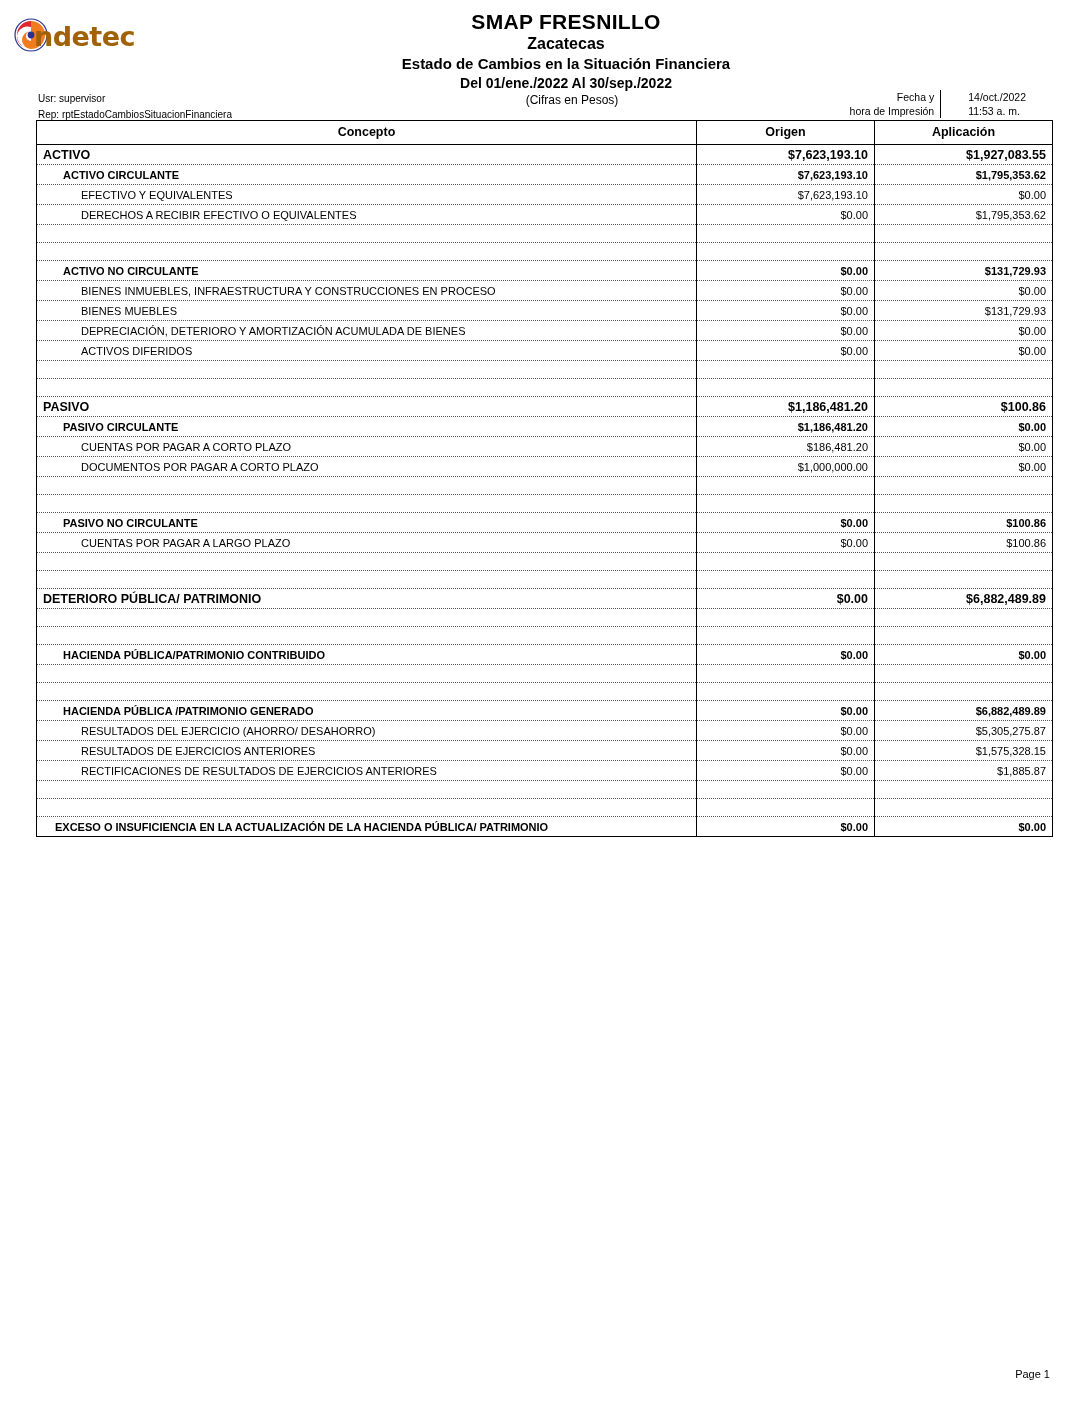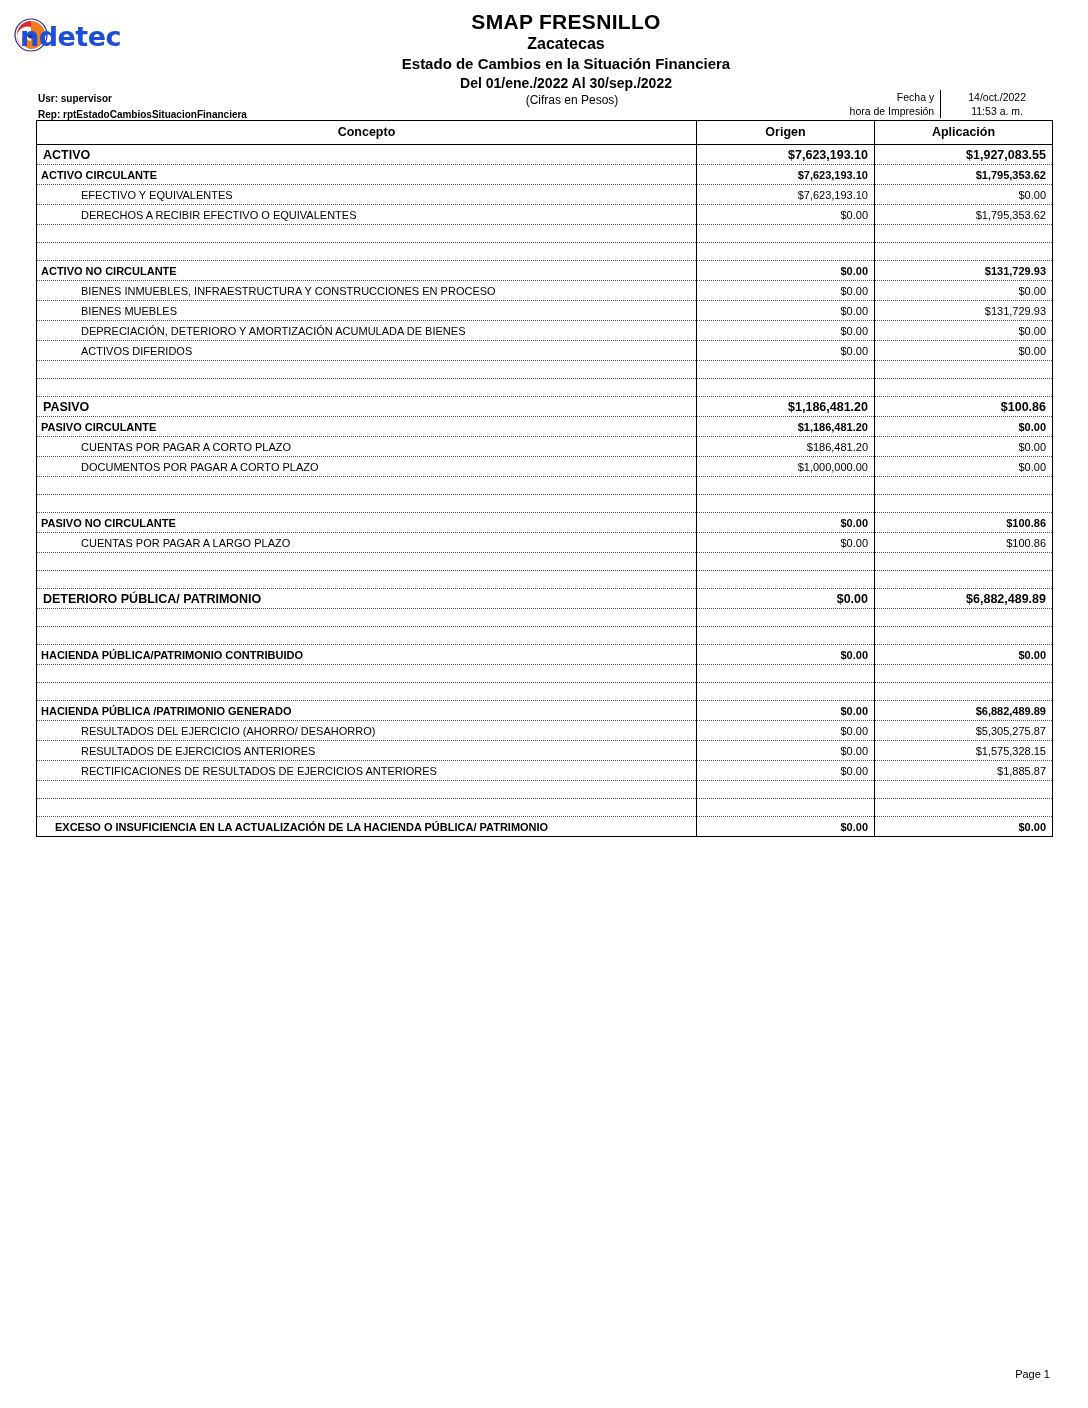--- a/index.html
+++ b/index.html
@@ -36,26 +36,26 @@
   }
   .logo-swirl {
     position: absolute;
     left: 0;
     top: 0;
     width: 34px;
     height: 34px;
   }
   .logo-text {
     position: absolute;
-    left: 6px;
+    left: 20px;
     top: 3px;
     font-family: "DejaVu Sans", sans-serif;
     font-size: 27px;
     font-weight: bold;
-    color: #1d4ed8;
+    color: #a16207;
     letter-spacing: -0.5px;
   }
 
   .title-block {
     position: absolute;
     left: 0;
     right: 0;
     top: 10px;
     text-align: center;
     padding-left: 44px;
@@ -87,42 +87,40 @@
     line-height: 16px;
     margin-left: 12px;
   }
 
   .meta-left {
     position: absolute;
     left: 38px;
     top: 92px;
     font-size: 10px;
     line-height: 14px;
-    font-weight: bold;
   }
   .meta-left .row2 { margin-top: 2px; }
 
   .meta-right {
     position: absolute;
     right: 62px;
     top: 90px;
     font-size: 10.5px;
     line-height: 14px;
     display: flex;
     align-items: flex-start;
     gap: 20px;
   }
   .meta-right .labels {
     text-align: right;
     padding-right: 6px;
     border-right: 1px solid #000;
   }
   .meta-right .values {
     padding-left: 7px;
-    text-align: center;
   }
   .meta-right .values div { line-height: 14px; }
   .meta-right .labels div { line-height: 14px; }
 
   
   .tbl-wrap {
     position: absolute;
     left: 36px;
     top: 120px;
     width: 1016px;
@@ -167,21 +165,21 @@
     padding-right: 6px;
     white-space: nowrap;
   }
   table.report td.num.last {
     border-right: 1.4px solid #000;
   }
 
   tr.lvl0 td { font-weight: bold; font-size: 12.5px; }
   tr.lvl0 td.concept { padding-left: 6px; }
   tr.lvl1 td { font-weight: bold; font-size: 11px; }
-  tr.lvl1 td.concept { padding-left: 4px; }
+  tr.lvl1 td.concept { padding-left: 26px; }
   tr.lvl2 td { font-weight: normal; font-size: 11px; }
   tr.lvl2 td.concept { padding-left: 44px; }
   tr.wide td.concept { padding-left: 18px; font-weight: bold; font-size: 11px; }
 
   tr.spacer td {
     height: 13px;
     border-bottom: 1px dotted #555;
   }
   tr.lastrow td { border-bottom: 1.4px solid #000; }
 

